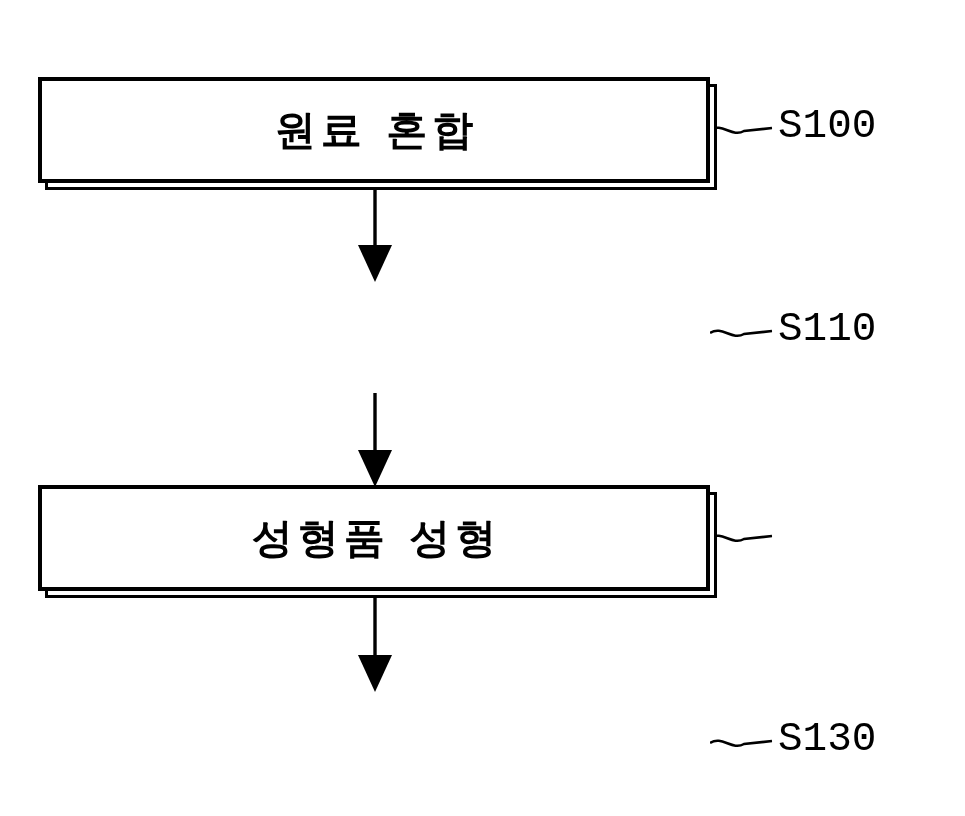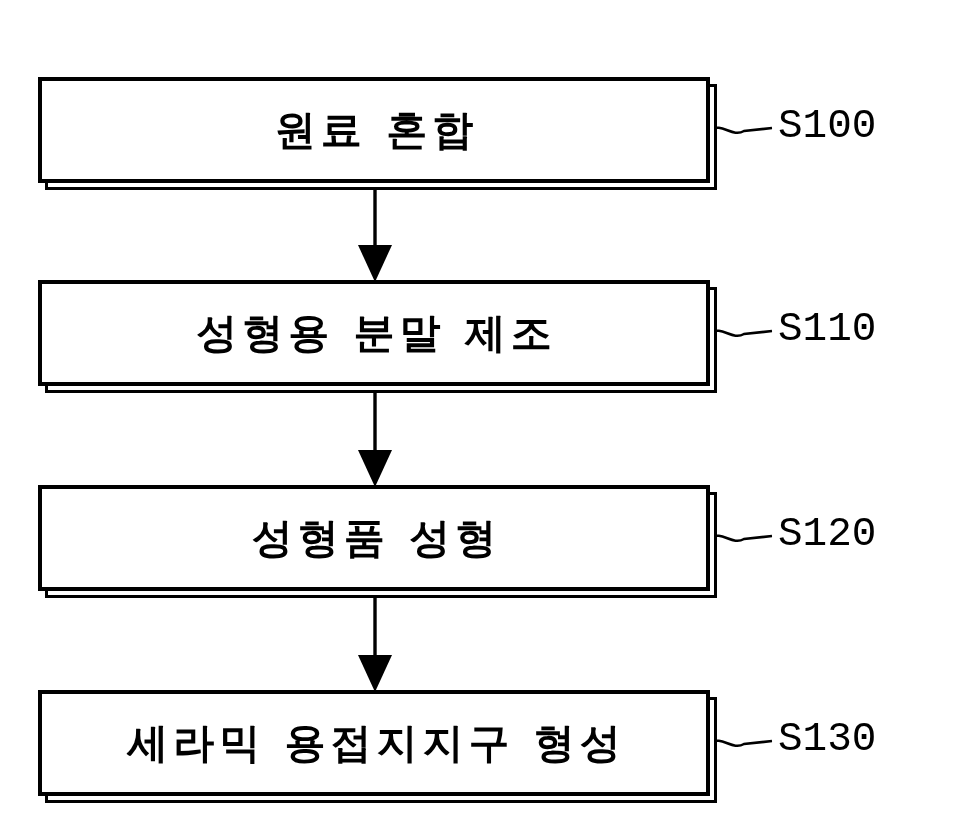--- a/index.html
+++ b/index.html
@@ -112,53 +112,42 @@
   <svg class="leader" style="top:90px;" viewBox="0 0 70 24">
     <path d="M0,12 C12,4 22,20 34,13 L62,10" fill="none" stroke="#000" stroke-width="2.6"></path>
   </svg>
   <div class="tag" style="top:78px;">S100</div>
 
   <svg class="connector" style="top:162px; height:92px;" viewBox="0 0 60 92">
     <line x1="30" y1="0" x2="30" y2="62" stroke="#000" stroke-width="3.4"></line>
     <polygon points="13,55 47,55 30,92" fill="#000"></polygon>
   </svg>
 
-  <div class="step" style="top:252px;">
-    <div class="step-shadow"></div>
-    <div class="step-box"></div>
-    <div class="step-label">성형용 분말 제조</div>
-  </div>
   <svg class="leader" style="top:293px;" viewBox="0 0 70 24">
     <path d="M0,12 C12,4 22,20 34,13 L62,10" fill="none" stroke="#000" stroke-width="2.6"></path>
   </svg>
   <div class="tag" style="top:281px;">S110</div>
 
   <svg class="connector" style="top:365px; height:94px;" viewBox="0 0 60 94">
     <line x1="30" y1="0" x2="30" y2="64" stroke="#000" stroke-width="3.4"></line>
     <polygon points="13,57 47,57 30,94" fill="#000"></polygon>
   </svg>
 
   <div class="step" style="top:457px;text-align:right;">
     <div class="step-shadow"></div>
     <div class="step-box"></div>
     <div class="step-label">성형품 성형</div>
   </div>
   <svg class="leader" style="top:498px;" viewBox="0 0 70 24">
     <path d="M0,12 C12,4 22,20 34,13 L62,10" fill="none" stroke="#000" stroke-width="2.6"></path>
   </svg>
-  <div class="tag" style="top:486px;">S120</div>
 
   <svg class="connector" style="top:570px; height:94px;" viewBox="0 0 60 94">
     <line x1="30" y1="0" x2="30" y2="64" stroke="#000" stroke-width="3.4"></line>
     <polygon points="13,57 47,57 30,94" fill="#000"></polygon>
   </svg>
 
-  <div class="step" style="top:662px;">
-    <div class="step-shadow"></div>
-    <div class="step-box"></div>
-    <div class="step-label">세라믹 용접지지구 형성</div>
-  </div>
   <svg class="leader" style="top:703px;" viewBox="0 0 70 24">
     <path d="M0,12 C12,4 22,20 34,13 L62,10" fill="none" stroke="#000" stroke-width="2.6"></path>
   </svg>
   <div class="tag" style="top:691px;">S130</div>
 
 </div>
 
 </body></html>

